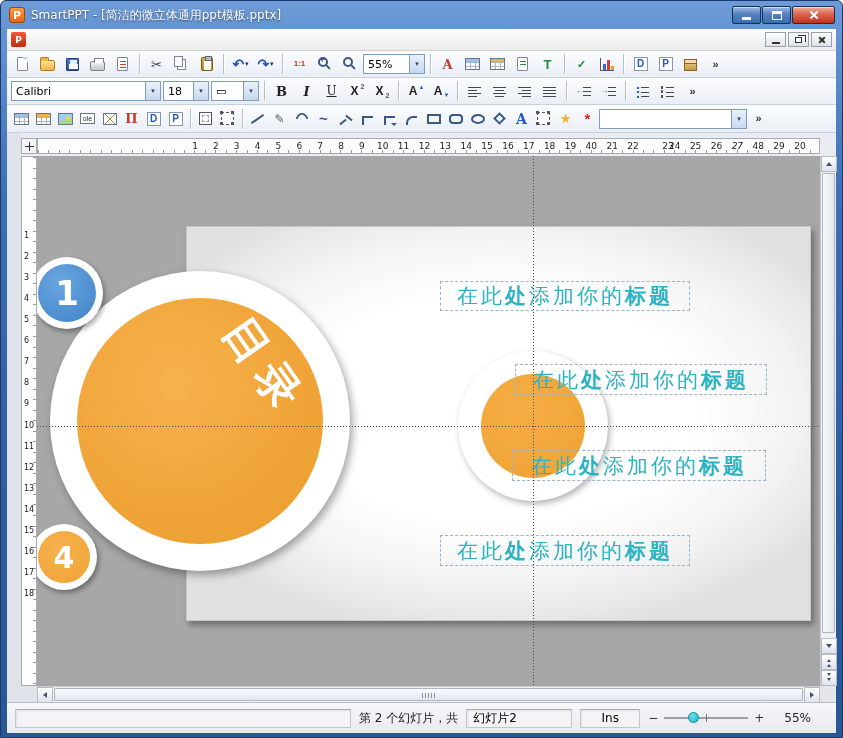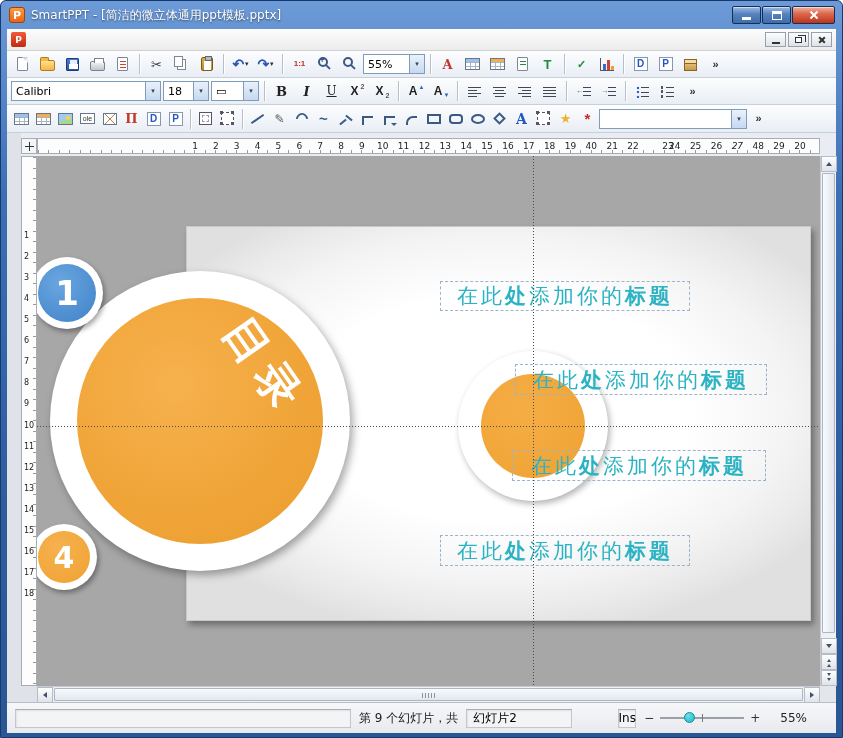--- a/index.html
+++ b/index.html
@@ -179,21 +179,21 @@
 .hscroll .right{right:0;top:0;}
 .hthumb{position:absolute;left:17px;right:17px;top:1px;bottom:1px;background:linear-gradient(#f8fafc,#e2e7ef);border:1px solid #adb6c4;border-radius:1px;}
 .grip{display:block;width:14px;height:5px;margin:4px auto 0;background:repeating-linear-gradient(90deg,#8a94a4 0 1px,transparent 1px 3px);}
 .hs-corner{width:16px;background:#e4e6ea;}
 
 .statusbar{height:31px;background:linear-gradient(#f6f7f9,#e7eaef);border-top:1px solid #b9bdc5;display:flex;align-items:center;padding:0 6px;gap:8px;}
 .sb-panel{height:19px;border:1px solid #c3c7cd;border-top-color:#a8acb3;background:#f2f4f6;box-shadow:inset 1px 1px 2px rgba(0,0,0,.08);display:flex;align-items:center;}
 .sb-msg{width:336px;margin-left:2px;flex:none;}
 .sb-text{white-space:nowrap;color:#222;}
 .sb-name{width:106px;padding:0 6px;flex:none;}
-.sb-ins{width:18px;justify-content:center;flex:none;margin-left:38px;}
+.sb-ins{width:60px;justify-content:center;flex:none;}
 .zoom-slider{display:flex;align-items:center;gap:6px;width:128px;flex:none;}
 .zs-minus,.zs-plus{color:#333;}
 .zs-track{position:relative;width:84px;height:2px;background:#9aa0a8;}
 .zs-tick{position:absolute;left:42px;top:-3px;width:1px;height:8px;background:#777;}
 .zs-knob{position:absolute;left:24px;top:-5px;width:11px;height:11px;border-radius:50%;background:radial-gradient(circle at 35% 30%,#6fe0ea,#18b6c8);border:1px solid #0e8fa0;}
 .sb-zoom{width:40px;color:#222;}
 </style>
 </head>
 <body>
 
@@ -605,21 +605,21 @@
             <span class="grip"></span>
           </span>
         <span class="sbtn right">
             <span class="tri tri-right"></span>
           </span>
       </div>
       <div class="hs-corner"></div>
     </div>
     <div class="statusbar">
       <div class="sb-panel sb-msg"></div>
-      <span class="sb-text">第 9 个幻灯片，共</span>
+      <span class="sb-text">第 2 个幻灯片，共</span>
       <div class="sb-panel sb-name">幻灯片2</div>
       <div class="sb-panel sb-ins">Ins</div>
       <div class="zoom-slider">
         <span class="zs-minus">−</span>
         <span class="zs-track">
           <span class="zs-tick"></span>
           <span class="zs-knob"></span>
         </span>
         <span class="zs-plus">+</span>
       </div>

